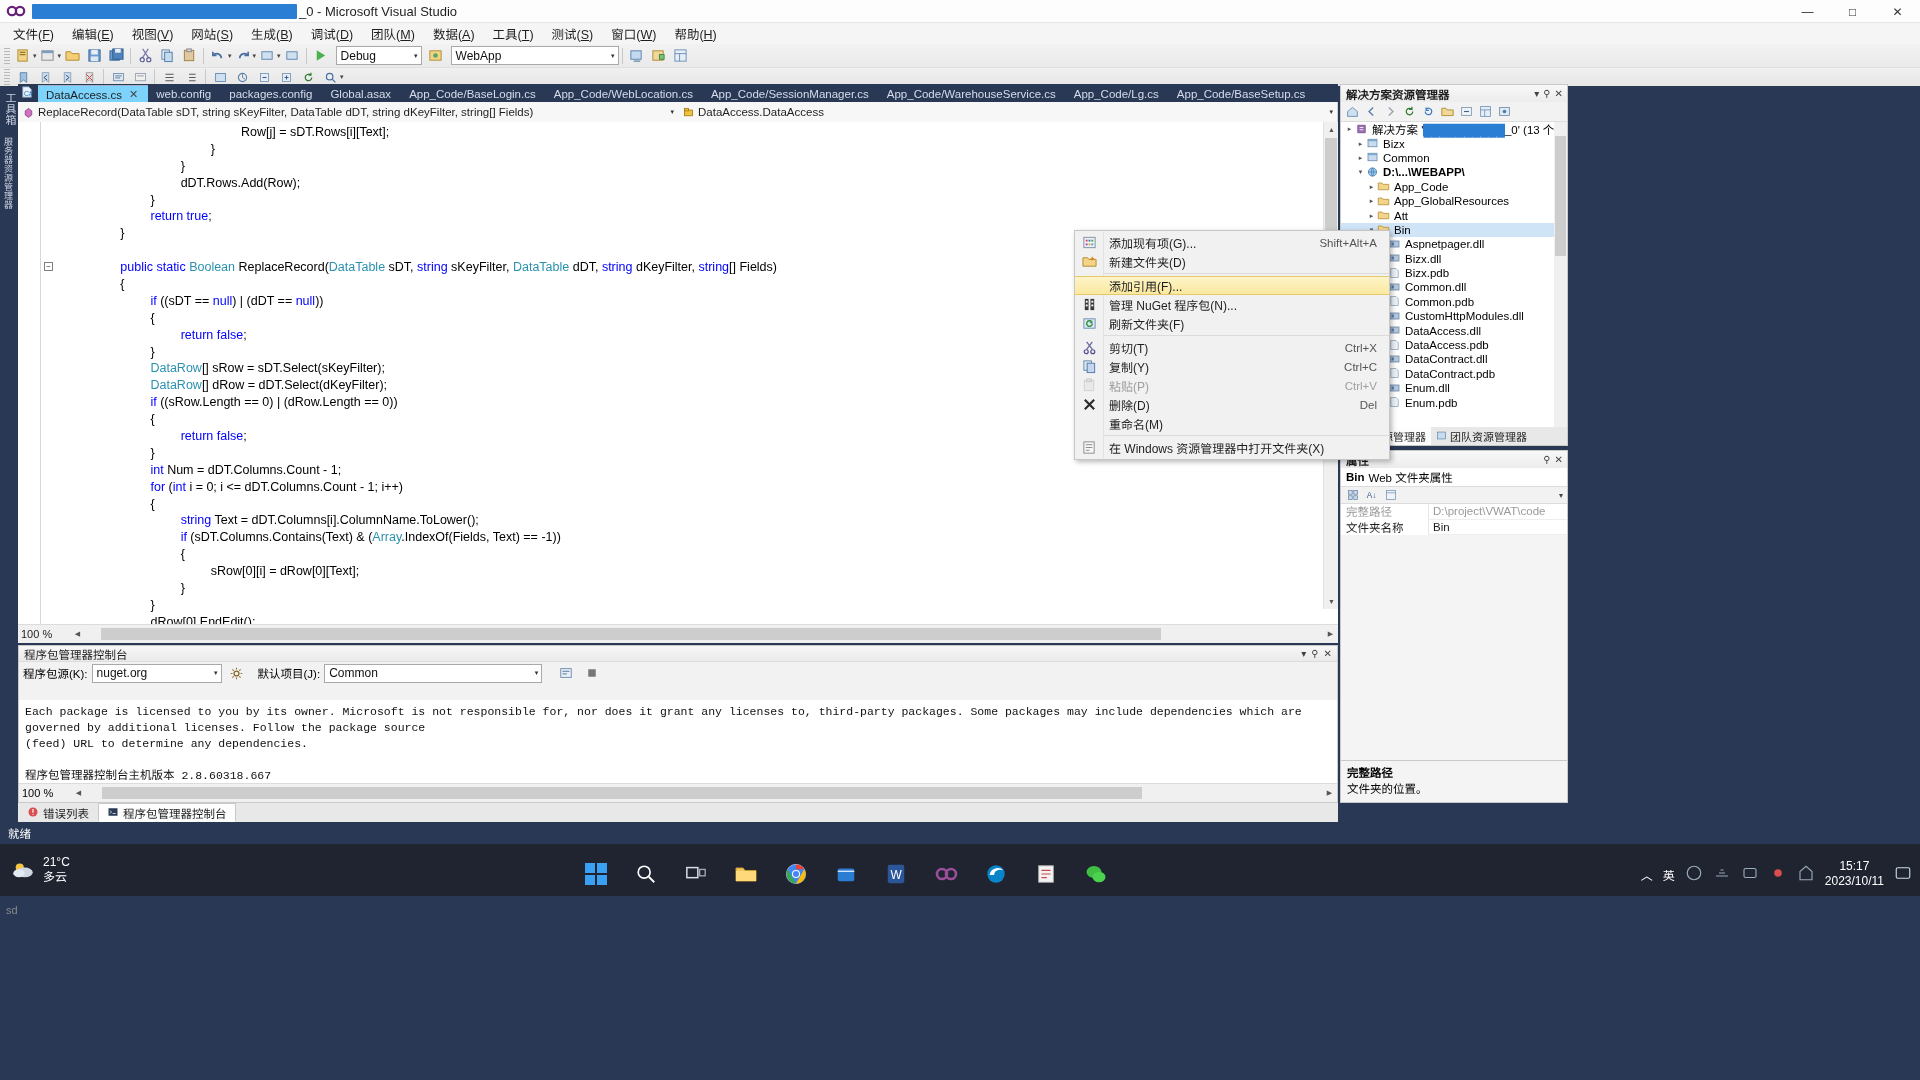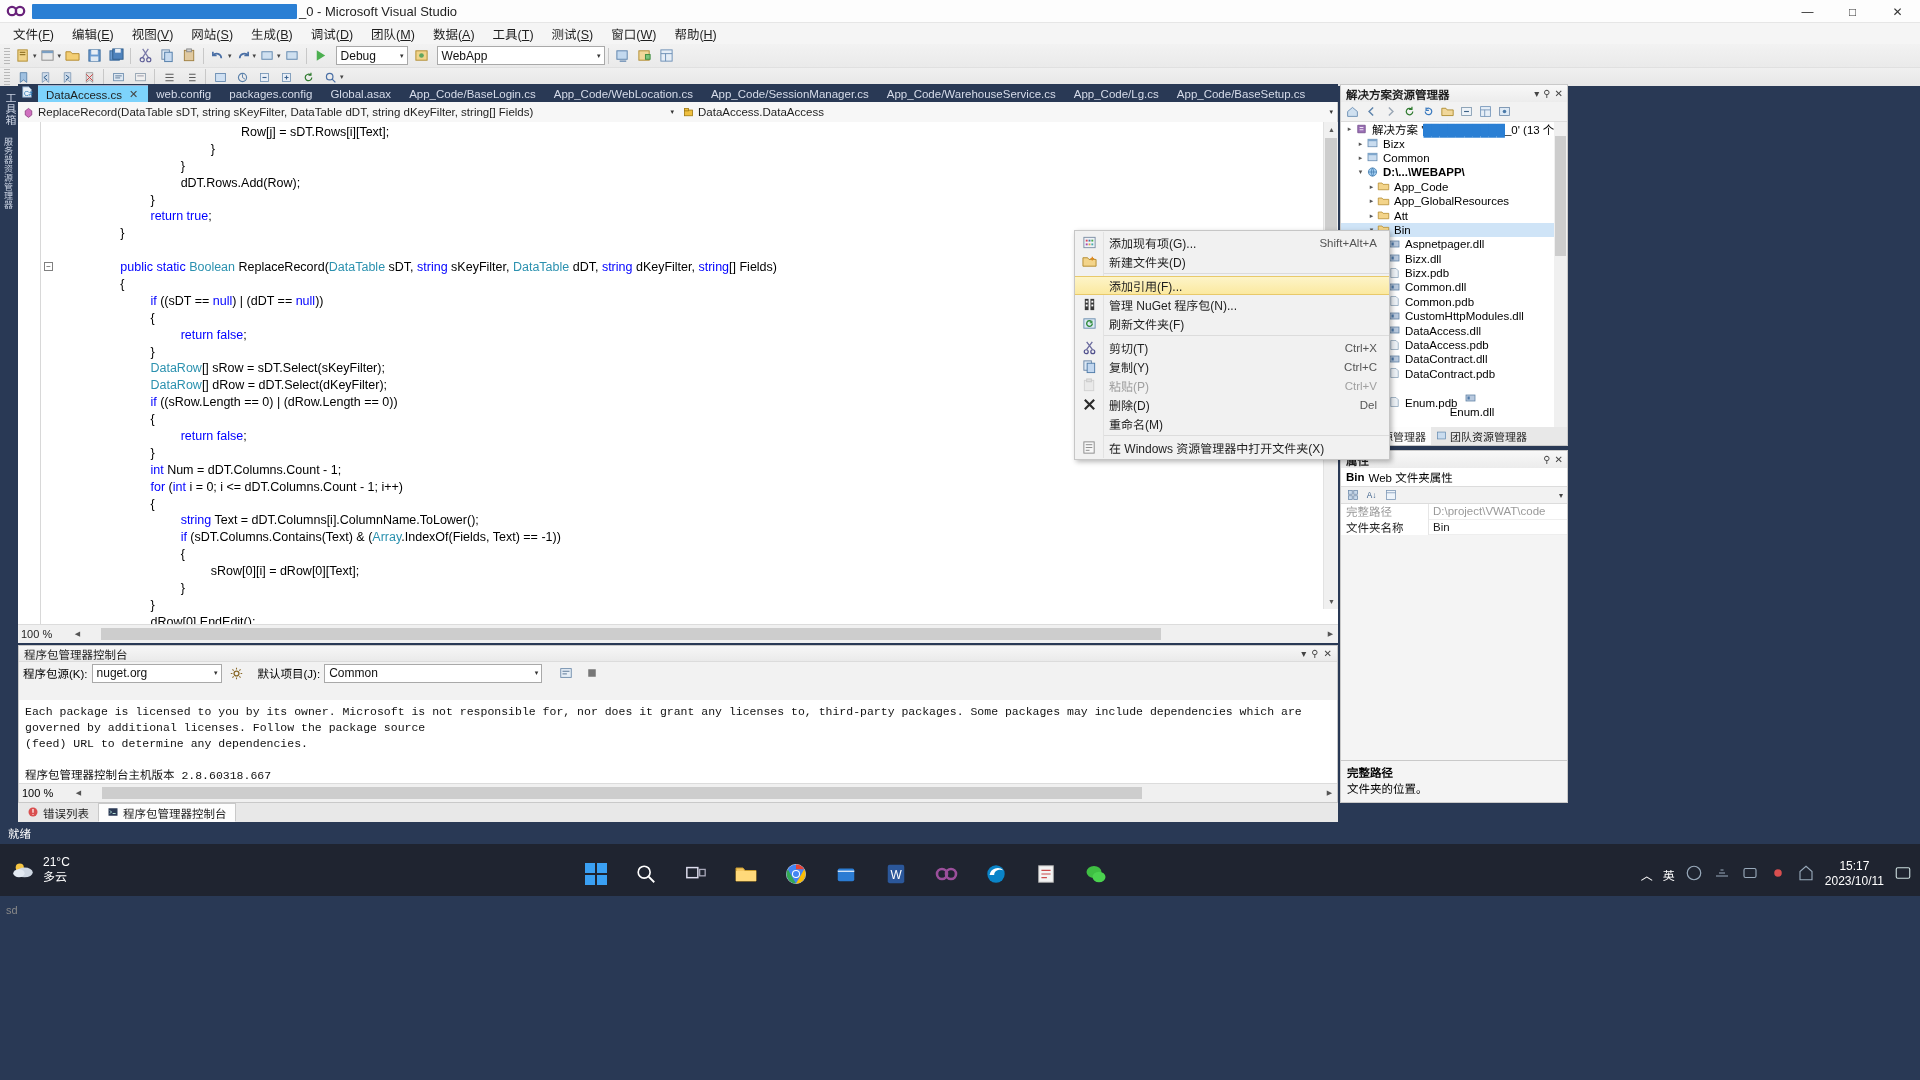--- a/index.html
+++ b/index.html
@@ -66,21 +66,21 @@
   .tb-caret { font-size:7px; color:#444; margin-left:-1px; }
   .combo {
     height:19px; border:1px solid #a9a9a9; background:#fff;
     display:flex; align-items:center; font-size:12px; padding-left:4px;
     position:relative; color:#111;
   }
   .combo .arrow {
     position:absolute; right:3px; top:50%; transform:translateY(-50%);
     font-size:7px; color:#333;
   }
-  .combo-debug { width:72px; margin-left:4px; }
+  .combo-debug { width:86px; margin-left:4px; }
   .combo-webapp { width:168px; margin-left:4px; }
 
   
   .left-strip {
     position:absolute; left:0; top:86px; width:18px; height:558px;
     background:#293955;
   }
   .vert-tab {
     writing-mode:vertical-rl; text-orientation:mixed;
     color:#c8d0e0; font-size:11px; padding:6px 2px; text-align:center;
@@ -894,21 +894,21 @@
             </svg></span>
           <span>DataContract.dll</span>
         </div>
         <div class="tnode" style="padding-left: 36px;">
           <span class="tw"></span>
           <span class="ticon"><svg width="13" height="12" viewBox="0 0 16 16">
               <path d="M3 2h7l3 3v9H3z" fill="#eef3f8" stroke="#8aa2b8"></path>
             </svg></span>
           <span>DataContract.pdb</span>
         </div>
-        <div class="tnode" style="padding-left: 36px; flex-direction: column;">
+        <div class="tnode" style="padding-left: 36px;">
           <span class="tw"></span>
           <span class="ticon"><svg width="13" height="12" viewBox="0 0 16 16">
               <rect x="2" y="4" width="12" height="8" fill="#b8c9de" stroke="#5d7fa3"></rect>
               <rect x="4" y="6" width="3" height="4" fill="#4f7aa8"></rect>
             </svg></span>
           <span>Enum.dll</span>
         </div>
         <div class="tnode" style="padding-left: 36px;">
           <span class="tw"></span>
           <span class="ticon"><svg width="13" height="12" viewBox="0 0 16 16">

